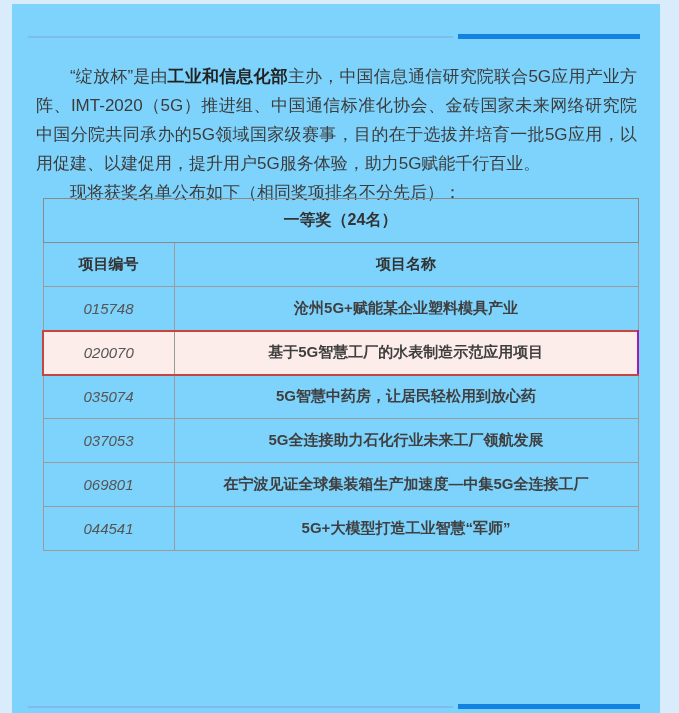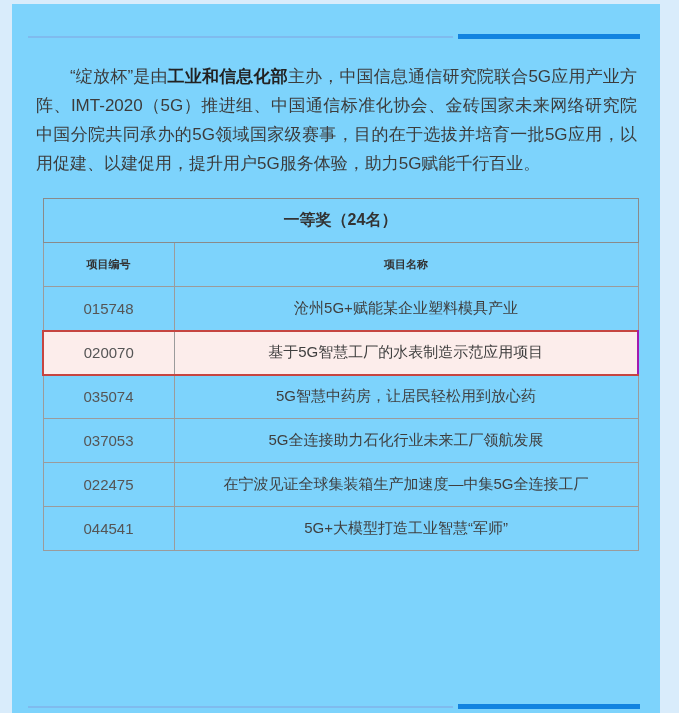--- a/index.html
+++ b/index.html
@@ -59,45 +59,46 @@
     white-space: nowrap;
   }
   tr.title-row td {
     font-weight: bold;
     font-size: 16px;
     color: #333333;
     border-color: #8a8a8a;
   }
   tr.header-row th {
     font-weight: bold;
-    font-size: 11px;
+    font-size: 15px;
     color: #333333;
   }
-  td.id-cell { color: #555555; }
-  td.name-cell { color: #3f3f3f; }
+  td.id-cell { color: #555555; font-style: italic; }
+  td.name-cell { color: #3f3f3f; font-weight: bold; }
   tr.highlight td {
     background: #fcedeb;
     border-top: 2px solid #c64540;
     border-bottom: 2px solid #c64540;
   }
   tr.highlight td:first-child { border-left: 2px solid #c64540; }
   tr.highlight td:last-child  { border-right: 2px solid #a21caf; }
 </style>
 </head>
 <body>
 
 <div class="card">
 
   <div class="deco deco-top">
     <div class="thin"></div>
     <div class="thick"></div>
   </div>
 
   <div class="content">
     <p><span>“绽放杯”是由</span><span class="bold">工业和信息化部</span><span>主办，中国信息通信研究院联合5G应用产业方阵、IMT-2020（5G）推进组、中国通信标准化协会、金砖国家未来网络研究院中国分院共同承办的5G领域国家级赛事，目的在于选拔并培育一批5G应用，以用促建、以建促用，提升用户5G服务体验，助力5G赋能千行百业。</span></p>
+    <p>现将获奖名单公布如下（相同奖项排名不分先后）：</p>
   </div>
 
   <div class="table-wrap">
     <table>
       <colgroup>
         <col style="width:131px">
         <col style="width:464px">
       </colgroup>
       <tbody>
           <tr class="title-row">
@@ -117,21 +118,21 @@
       </tr>
       <tr>
         <td class="id-cell">035074</td>
         <td class="name-cell">5G智慧中药房，让居民轻松用到放心药</td>
       </tr>
       <tr>
         <td class="id-cell">037053</td>
         <td class="name-cell">5G全连接助力石化行业未来工厂领航发展</td>
       </tr>
       <tr>
-        <td class="id-cell">022475</td>
+        <td class="id-cell">069801</td>
         <td class="name-cell">在宁波见证全球集装箱生产加速度—中集5G全连接工厂</td>
       </tr>
       <tr>
         <td class="id-cell">044541</td>
         <td class="name-cell">5G+大模型打造工业智慧“军师”</td>
       </tr>
     </tbody>
       </table>
   </div>
 

